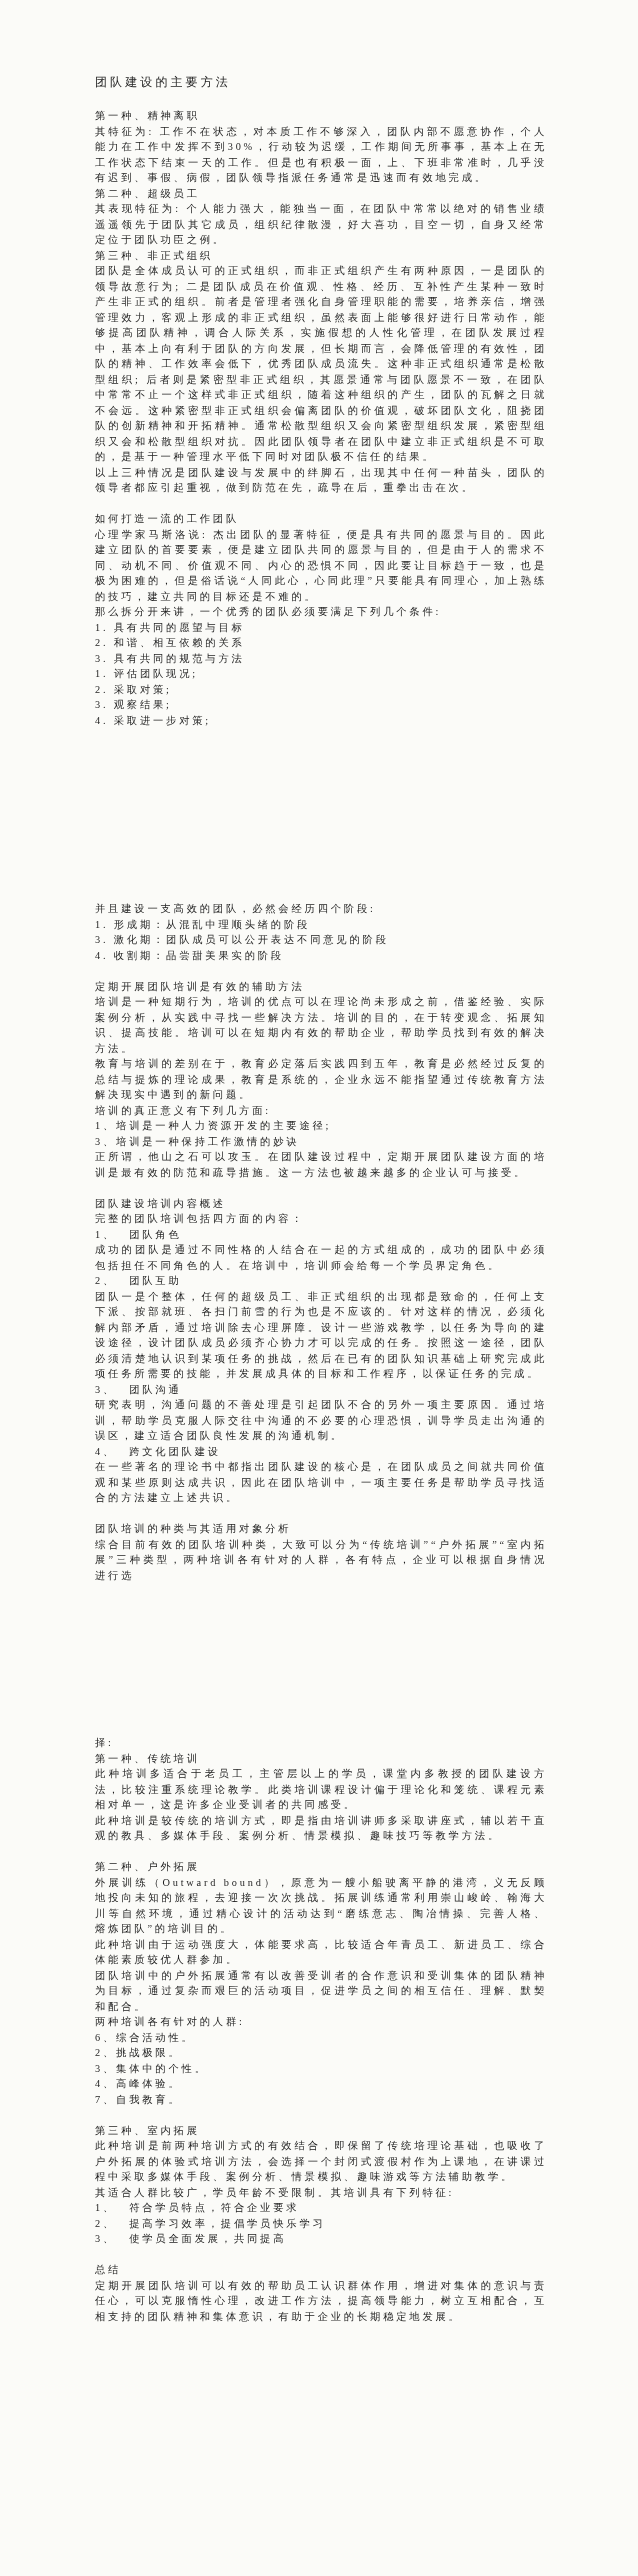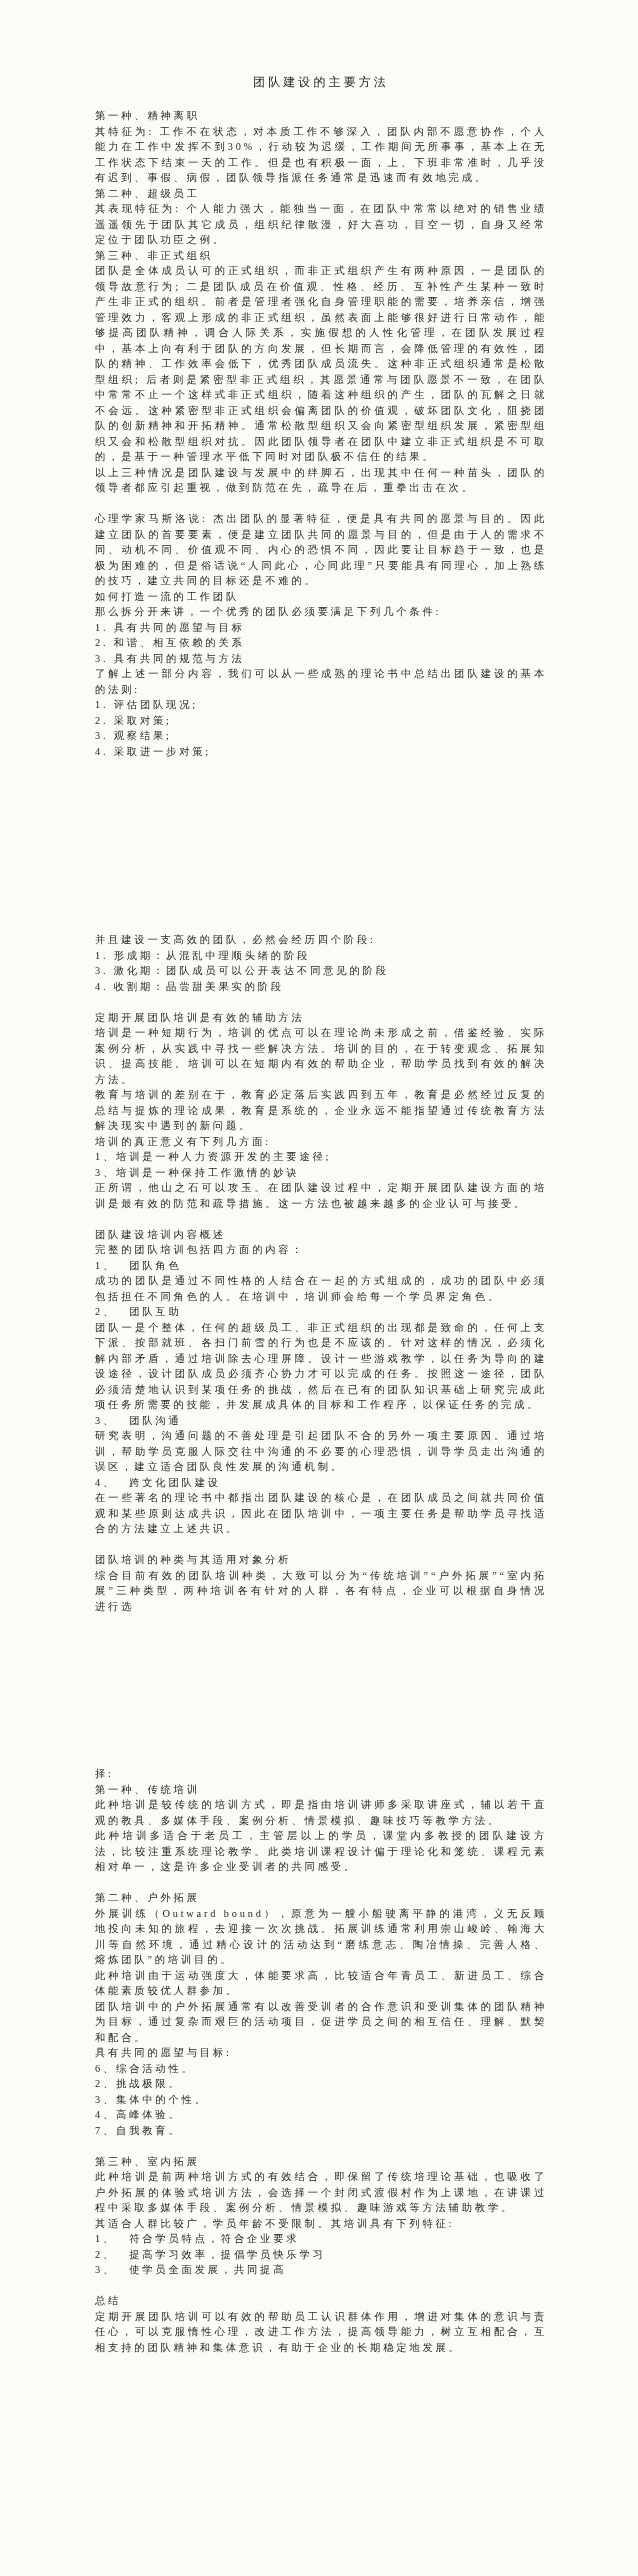--- a/index.html
+++ b/index.html
@@ -13,21 +13,20 @@
     min-height: 2711px;
     background: #fbfbf8;
     box-sizing: border-box;
     padding: 75px 92px 155px 95px;
     font-family: "Liberation Serif", "DejaVu Serif", serif;
     color: #1f1f1f;
   }
   .doc-title {
     font-size: 12px;
     font-weight: normal;
-    text-align: center;
     letter-spacing: 3.1px;
     margin: 0 0 17.5px 0;
     line-height: 15.5px;
   }
   .doc-body p.para {
     margin: 0;
     font-size: 10.3px;
     line-height: 15.5px;
     letter-spacing: 2.8px;
     text-align: justify;
@@ -44,27 +43,26 @@
   <h1 class="doc-title">团队建设的主要方法</h1>
   <div class="doc-body">
       <p class="para">第一种、精神离职</p>
       <p class="para">其特征为: 工作不在状态，对本质工作不够深入，团队内部不愿意协作，个人能力在工作中发挥不到30%，行动较为迟缓，工作期间无所事事，基本上在无工作状态下结束一天的工作。但是也有积极一面，上、下班非常准时，几乎没有迟到、事假、病假，团队领导指派任务通常是迅速而有效地完成。</p>
       <p class="para">第二种、超级员工</p>
       <p class="para">其表现特征为: 个人能力强大，能独当一面，在团队中常常以绝对的销售业绩遥遥领先于团队其它成员，组织纪律散漫，好大喜功，目空一切，自身又经常定位于团队功臣之例。</p>
       <p class="para">第三种、非正式组织</p>
       <p class="para">团队是全体成员认可的正式组织，而非正式组织产生有两种原因，一是团队的领导故意行为; 二是团队成员在价值观、性格、经历、互补性产生某种一致时产生非正式的组织。前者是管理者强化自身管理职能的需要，培养亲信，增强管理效力，客观上形成的非正式组织，虽然表面上能够很好进行日常动作，能够提高团队精神，调合人际关系，实施假想的人性化管理，在团队发展过程中，基本上向有利于团队的方向发展，但长期而言，会降低管理的有效性，团队的精神、工作效率会低下，优秀团队成员流失。这种非正式组织通常是松散型组织; 后者则是紧密型非正式组织，其愿景通常与团队愿景不一致，在团队中常常不止一个这样式非正式组织，随着这种组织的产生，团队的瓦解之日就不会远。这种紧密型非正式组织会偏离团队的价值观，破坏团队文化，阻挠团队的创新精神和开拓精神。通常松散型组织又会向紧密型组织发展，紧密型组织又会和松散型组织对抗。因此团队领导者在团队中建立非正式组织是不可取的，是基于一种管理水平低下同时对团队极不信任的结果。</p>
       <p class="para">以上三种情况是团队建设与发展中的绊脚石，出现其中任何一种苗头，团队的领导者都应引起重视，做到防范在先，疏导在后，重拳出击在次。</p>
       <div class="gap"></div>
+      <p class="para">如何打造一流的工作团队</p>
       <p class="para">心理学家马斯洛说: 杰出团队的显著特征，便是具有共同的愿景与目的。因此建立团队的首要要素，便是建立团队共同的愿景与目的，但是由于人的需求不同、动机不同、价值观不同、内心的恐惧不同，因此要让目标趋于一致，也是极为困难的，但是俗话说“人同此心，心同此理”只要能具有同理心，加上熟练的技巧，建立共同的目标还是不难的。</p>
-      <p class="para">如何打造一流的工作团队</p>
       <p class="para">那么拆分开来讲，一个优秀的团队必须要满足下列几个条件:</p>
       <p class="para">1. 具有共同的愿望与目标</p>
       <p class="para">2. 和谐、相互依赖的关系</p>
       <p class="para">3. 具有共同的规范与方法</p>
-      <p class="para">了解上述一部分内容，我们可以从一些成熟的理论书中总结出团队建设的基本的法则:</p>
       <p class="para">1. 评估团队现况;</p>
       <p class="para">2. 采取对策;</p>
       <p class="para">3. 观察结果;</p>
       <p class="para">4. 采取进一步对策;</p>
       <div class="gap-large"></div>
       <p class="para">并且建设一支高效的团队，必然会经历四个阶段:</p>
       <p class="para">1. 形成期：从混乱中理顺头绪的阶段</p>
       <p class="para">3. 激化期：团队成员可以公开表达不同意见的阶段</p>
       <p class="para">4. 收割期：品尝甜美果实的阶段</p>
       <div class="gap"></div>
@@ -85,28 +83,28 @@
       <p class="para">3、　团队沟通</p>
       <p class="para">研究表明，沟通问题的不善处理是引起团队不合的另外一项主要原因。通过培训，帮助学员克服人际交往中沟通的不必要的心理恐惧，训导学员走出沟通的误区，建立适合团队良性发展的沟通机制。</p>
       <p class="para">4、　跨文化团队建设</p>
       <p class="para">在一些著名的理论书中都指出团队建设的核心是，在团队成员之间就共同价值观和某些原则达成共识，因此在团队培训中，一项主要任务是帮助学员寻找适合的方法建立上述共识。</p>
       <div class="gap"></div>
       <p class="para">团队培训的种类与其适用对象分析</p>
       <p class="para">综合目前有效的团队培训种类，大致可以分为“传统培训”“户外拓展”“室内拓展”三种类型，两种培训各有针对的人群，各有特点，企业可以根据自身情况进行选</p>
       <div class="gap-xlarge"></div>
       <p class="para">择:</p>
       <p class="para">第一种、传统培训</p>
+      <p class="para">此种培训多适合于老员工，主管层以上的学员，课堂内多教授的团队建设方法，比较注重系统理论教学。此类培训课程设计偏于理论化和笼统、课程元素相对单一，这是许多企业受训者的共同感受。</p>
       <p class="para">此种培训是较传统的培训方式，即是指由培训讲师多采取讲座式，辅以若干直观的教具、多媒体手段、案例分析、情景模拟、趣味技巧等教学方法。</p>
-      <p class="para">此种培训多适合于老员工，主管层以上的学员，课堂内多教授的团队建设方法，比较注重系统理论教学。此类培训课程设计偏于理论化和笼统、课程元素相对单一，这是许多企业受训者的共同感受。</p>
       <div class="gap"></div>
       <p class="para">第二种、户外拓展</p>
       <p class="para">外展训练（Outward bound），原意为一艘小船驶离平静的港湾，义无反顾地投向未知的旅程，去迎接一次次挑战。拓展训练通常利用崇山峻岭、翰海大川等自然环境，通过精心设计的活动达到“磨练意志、陶冶情操、完善人格、熔炼团队”的培训目的。</p>
       <p class="para">此种培训由于运动强度大，体能要求高，比较适合年青员工、新进员工、综合体能素质较优人群参加。</p>
       <p class="para">团队培训中的户外拓展通常有以改善受训者的合作意识和受训集体的团队精神为目标，通过复杂而艰巨的活动项目，促进学员之间的相互信任、理解、默契和配合。</p>
-      <p class="para">具有共同的愿望与目标:</p>
+      <p class="para">两种培训各有针对的人群:</p>
       <p class="para">6、综合活动性。</p>
       <p class="para">2、挑战极限。</p>
       <p class="para">3、集体中的个性。</p>
       <p class="para">4、高峰体验。</p>
       <p class="para">7、自我教育。</p>
       <div class="gap"></div>
       <p class="para">第三种、室内拓展</p>
       <p class="para">此种培训是前两种培训方式的有效结合，即保留了传统培理论基础，也吸收了户外拓展的体验式培训方法，会选择一个封闭式渡假村作为上课地，在讲课过程中采取多媒体手段、案例分析、情景模拟、趣味游戏等方法辅助教学。</p>
       <p class="para">其适合人群比较广，学员年龄不受限制。其培训具有下列特征:</p>
       <p class="para">1、　符合学员特点，符合企业要求</p>

